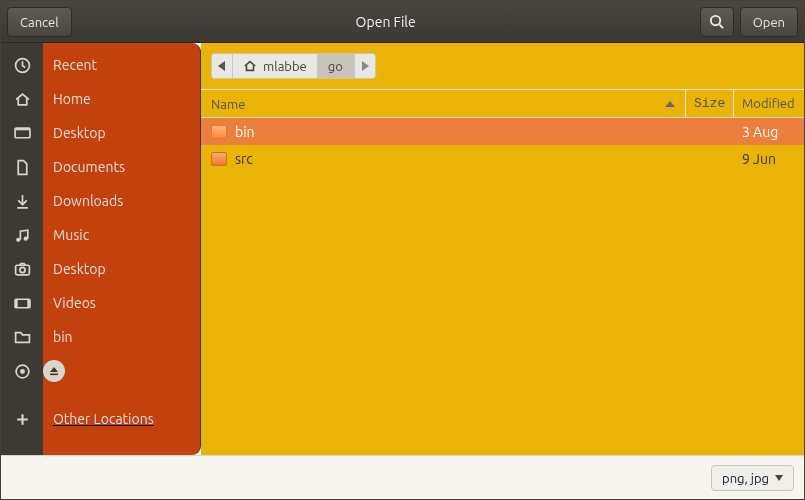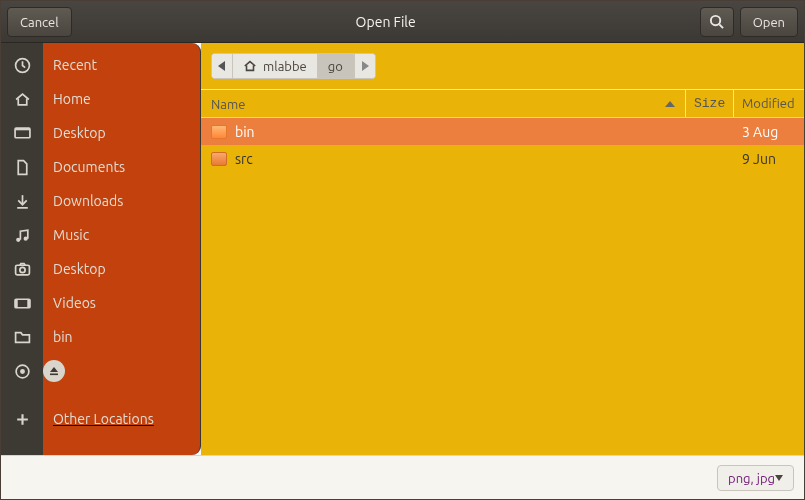--- a/index.html
+++ b/index.html
@@ -43,21 +43,21 @@
   .filerow { display: flex; font-size: 14px; color: #333; height: 27px; align-items: center; }
   .filerow.selected { background: #ec7e3e; color: #fff; }
   .fname { flex: 1; padding: 0 10px; display: flex; align-items: center; gap: 8px; }
   .fsize { width: 48px; padding: 0 8px; text-align: right; }
   .fmod  { width: 70px; padding: 0 8px; }
   .folder-ico { width: 16px; height: 14px; background: linear-gradient(to bottom, #f9a96a, #e97a32); border-radius: 2px; border: 1px solid #d06b28; position: relative; }
   .filerow.selected .folder-ico { filter: brightness(1.1); }
   
   
   .footer { height: 44px; background: #f7f5f0; border-top: 1px solid #d7d4cd; display: flex; align-items: center; justify-content: flex-end; padding: 0 10px; }
-  .filter-btn { background: #f1efe9; border: 1px solid #c9c5bd; border-radius: 4px; padding: 5px 10px; font-size: 13px; color: #701a75; display: flex; align-items: center; cursor: pointer; }
+  .filter-btn { background: #f1efe9; border: 1px solid #c9c5bd; border-radius: 4px; padding: 5px 10px; font-size: 13px; color: #0f172a; display: flex; align-items: center; gap: 6px; cursor: pointer; }
   
   svg { display: block; }
 </style>
 </head>
 <body>
 
 <div class="titlebar">
   <button class="tb-btn">Cancel</button>
   <div class="tb-title">Open File</div>
   <button class="tb-btn tb-icon-btn">

